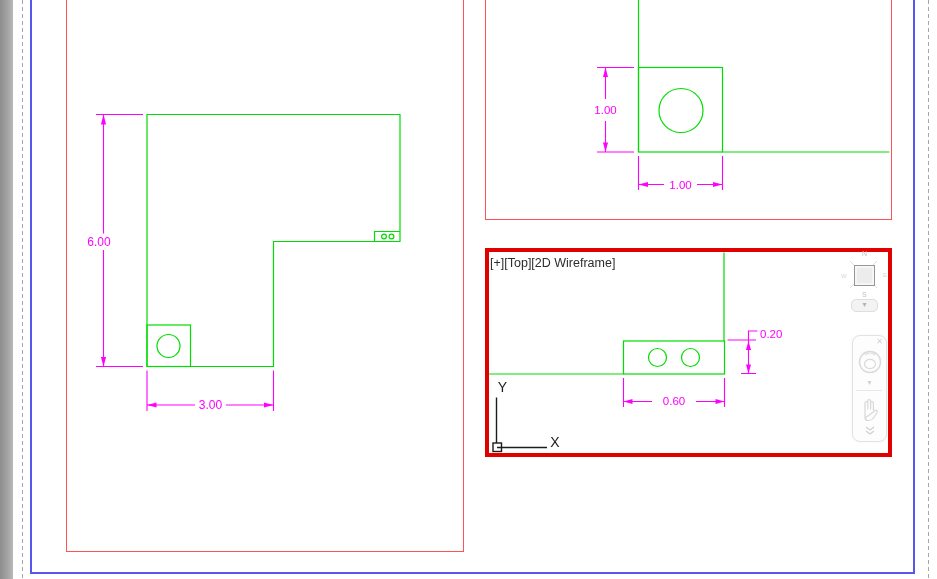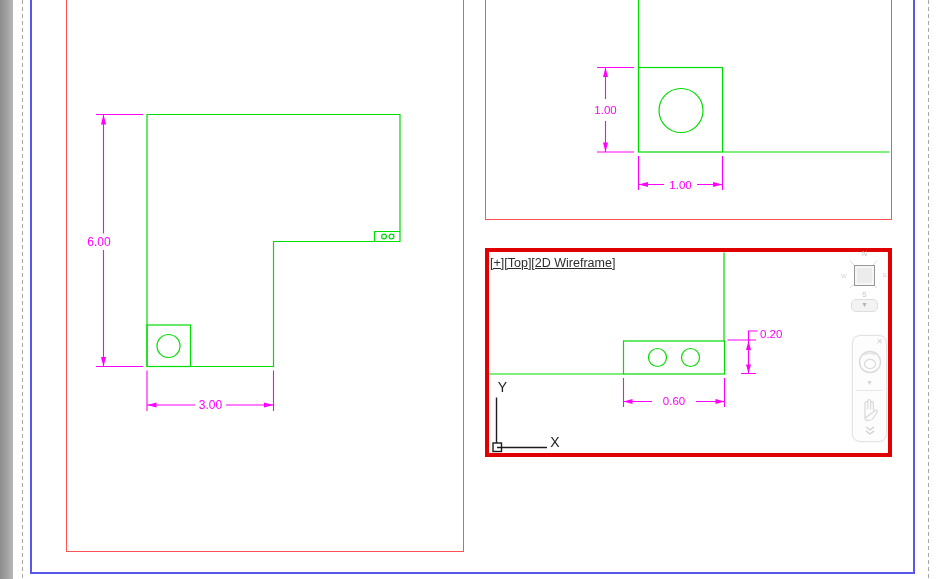--- a/index.html
+++ b/index.html
@@ -17,21 +17,21 @@
   
   #paper-border{left:30px;top:-10px;width:881px;height:580px;
     border:2px solid var(--paper,#5757ee);background:transparent;}
   
   .vp-thin{border:1px solid var(--vpred,#ff5252);background:transparent;}
   #vp-left{left:66px;top:-10px;width:396px;height:560px;}
   #vp-topright{left:485px;top:-10px;width:405px;height:228px;}
   
   #vp-active{left:485px;top:248px;width:407px;height:209px;
     border:4px solid var(--activered,#e10000);box-sizing:border-box;}
-  #vp-label{left:490px;top:256px;font-size:12.5px;color:#2d2d2d;white-space:nowrap;text-decoration:underline;}
+  #vp-label{left:490px;top:256px;font-size:12.5px;color:#2d2d2d;white-space:nowrap;}
   #vp-label span{cursor:pointer;}
   
   #draw{left:0;top:0;width:937px;height:579px;pointer-events:none;}
   .g-line{stroke:var(--green,#00dd00);stroke-width:1.2;fill:none;}
   .m-line{stroke:var(--magenta,#ff00ff);stroke-width:1.1;fill:none;}
   .m-fill{fill:var(--magenta,#ff00ff);stroke:none;}
   .m-text{fill:var(--magenta,#ff00ff);font-family:"Liberation Sans",sans-serif;}
   .k-line{stroke:#1c1c1c;stroke-width:1.4;fill:none;}
   .k-text{fill:#1c1c1c;font-family:"Liberation Sans",sans-serif;}
   .t12{font-size:12px;} .t11{font-size:11.5px;} .t14{font-size:14px;}

